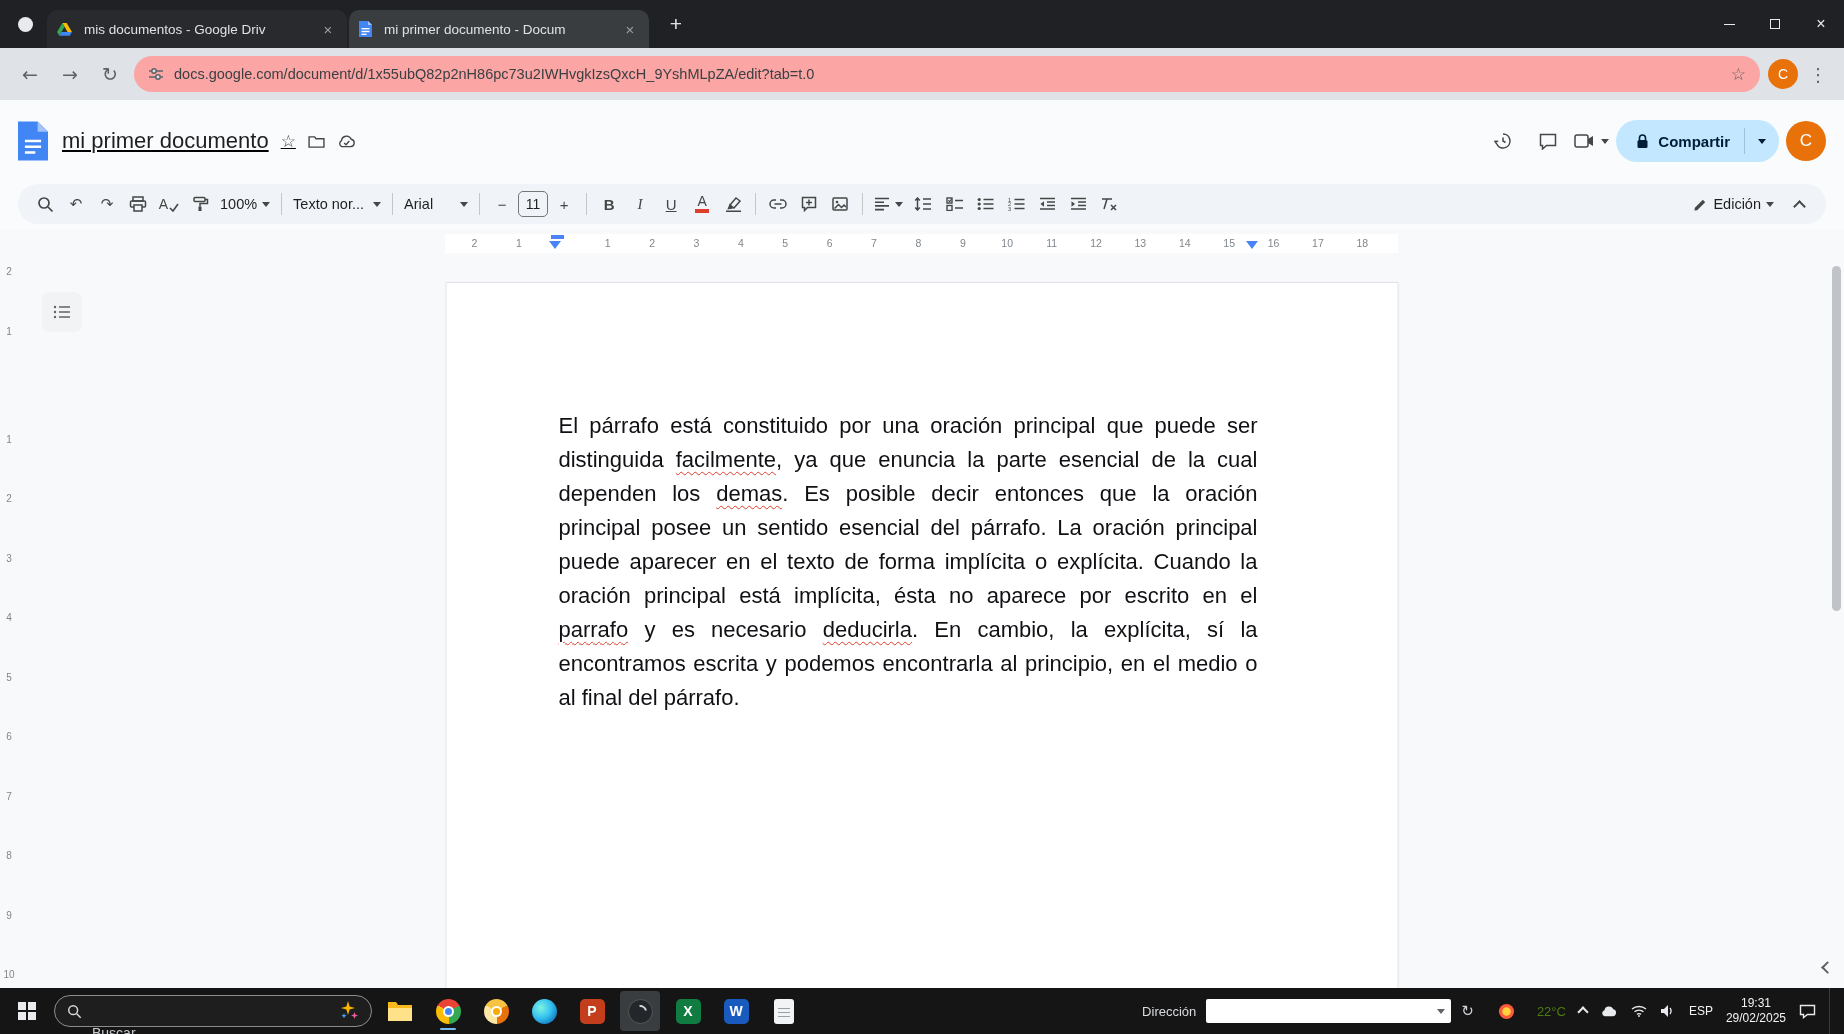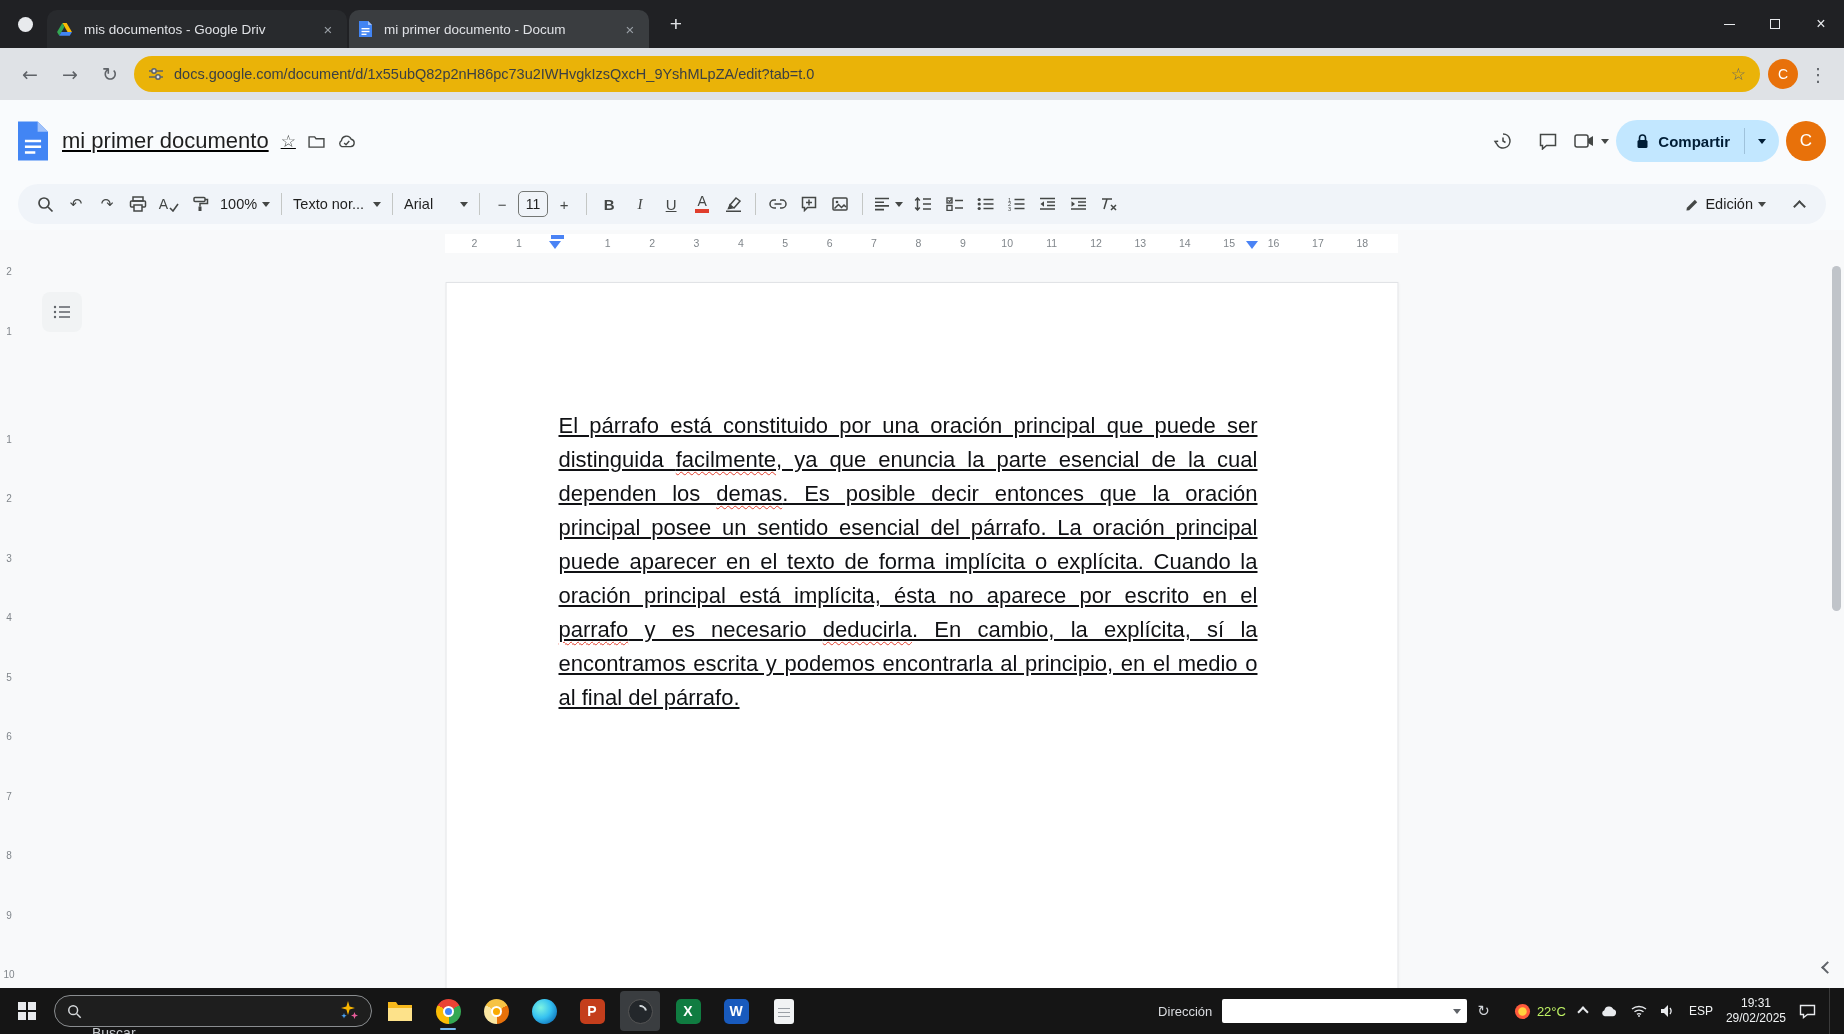--- a/index.html
+++ b/index.html
@@ -18,21 +18,21 @@
   .tab-close{color:#9aa0a6;font-size:15px;width:18px;height:18px;display:flex;align-items:center;justify-content:center;border-radius:50%;}
   .newtab{color:#dfe1e5;font-size:21px;margin-left:12px;width:30px;height:30px;display:flex;align-items:center;justify-content:center;}
   .wincontrols{margin-left:auto;display:flex;height:48px;}
   .winbtn{width:46px;height:100%;display:flex;align-items:center;justify-content:center;color:#e8eaed;font-size:16px;}
   .minbar{width:11px;border-top:1.6px solid #e8eaed;display:block;}
   .maxbox{width:10px;height:10px;border:1.6px solid #e8eaed;display:block;}
 
   
   .omnirow{height:52px;background:#dfe2e6;display:flex;align-items:center;padding:0 14px;gap:8px;flex-shrink:0;}
   .navbtn{width:32px;height:32px;display:flex;align-items:center;justify-content:center;color:#5f6368;font-size:19px;border-radius:50%;}
-  .omnibox{flex:1;height:36px;background:#eab308;border-radius:18px;display:flex;align-items:center;padding:16px 14px;gap:10px;min-width:0;}
+  .omnibox{flex:1;height:36px;background:#fca5a5;border-radius:18px;display:flex;align-items:center;padding:16px 14px;gap:10px;min-width:0;}
   .url{color:#3c4043;font-size:14.5px;flex:1;white-space:nowrap;overflow:hidden;}
   .star{color:#5f6368;font-size:17px;}
   .avatar-sm{width:30px;height:30px;border-radius:50%;background:#e8710a;color:#fff;font-size:14px;display:flex;align-items:center;justify-content:center;}
   .dots{color:#5f6368;font-size:18px;width:24px;text-align:center;}
 
   
   .docsheader{height:82px;background:#f9fbfd;display:flex;align-items:center;padding:0 18px;flex-shrink:0;}
   .docs-logo{margin-right:14px;}
   .title-block{display:flex;flex-direction:column;justify-content:center;min-width:0;}
   .title-row{display:flex;align-items:center;gap:12px;text-decoration:underline;}
@@ -56,38 +56,38 @@
   .tbtn{min-width:30px;height:32px;display:flex;align-items:center;justify-content:center;gap:5px;border-radius:6px;color:#444746;font-size:15px;padding:0 4px;}
   .tbtn .lab{font-size:14.5px;color:#1f1f1f;}
   .sep{width:1px;height:22px;background:#c4c7c5;margin:0 6px;flex-shrink:0;}
   .sizebox{width:30px;height:26px;border:1.4px solid #747775;border-radius:5px;display:flex;align-items:center;justify-content:center;font-size:14px;color:#1f1f1f;}
   .bold{font-weight:bold;}
   .ital{font-style:italic;font-family:"Liberation Serif",serif;}
   .undl{text-decoration:underline;}
   .acolor{display:flex;flex-direction:column;align-items:center;line-height:13px;font-size:14px;}
   .acolor .bar{width:14px;height:4px;background:#e03e2d;margin-top:1px;}
   .spell{display:flex;align-items:flex-end;font-size:14px;gap:1px;}
-  .toolbar-right{margin-left:auto;display:flex;align-items:center;gap:14px;}
+  .toolbar-right{margin-left:auto;display:flex;align-items:center;gap:6px;}
   .chev-up{width:9px;height:9px;border-left:2px solid #444746;border-top:2px solid #444746;transform:rotate(45deg);display:inline-block;margin-top:4px;}
 
   
   .rulerrow{height:28px;position:relative;background:#f8f9fa;flex-shrink:0;}
   .ruler-strip{position:absolute;left:445px;top:4px;width:953px;height:19px;background:#fff;}
   .ruler-nums{position:absolute;left:467px;top:7px;width:903px;display:flex;justify-content:space-between;}
   .rnum{width:15px;text-align:center;font-size:10.5px;color:#80868b;}
   .fl-bar{position:absolute;left:551px;top:5px;width:13px;height:4px;background:#4a83f5;}
   .ind-tri{position:absolute;top:11px;width:0;height:0;border-left:6px solid transparent;border-right:6px solid transparent;border-top:8px solid #4a83f5;}
 
   
   .canvas{height:730px;position:relative;background:#f8f9fa;overflow:hidden;flex-shrink:0;}
   .vruler{position:absolute;left:0;top:0;bottom:0;width:18px;display:flex;flex-direction:column;justify-content:space-between;align-items:center;padding:8px 0;}
   .vnum{font-size:10px;color:#80868b;}
   .outline-btn{position:absolute;left:42px;top:34px;width:40px;height:40px;border-radius:8px;display:flex;align-items:center;justify-content:center;background:#f1f3f4;}
   .page{position:absolute;left:50%;transform:translateX(-50%);top:24px;width:953px;height:710px;background:#fff;border:1px solid #e1e3e6;box-shadow:0 1px 3px rgba(0,0,0,.06);}
-  .doc-text{margin:126px 140px 0 112px;font-size:22px;line-height:34px;color:#101114;text-align:justify;text-decoration:underline;}
+  .doc-text{margin:126px 140px 0 112px;font-size:22px;line-height:34px;color:#101114;text-align:justify;}
   .misspelled{text-decoration:underline;text-decoration-style:wavy;text-decoration-color:#e03e2d;text-decoration-thickness:1.3px;text-underline-offset:4px;}
   .scrollthumb{position:absolute;right:3px;top:8px;width:9px;height:345px;background:#c0c4c9;border-radius:5px;}
   .chev-left{width:9px;height:9px;border-left:2px solid #5f6368;border-bottom:2px solid #5f6368;transform:rotate(45deg);display:inline-block;}
   .scroll-left{position:absolute;right:12px;bottom:12px;}
 
   
   .taskbar{height:46px;background:#151515;display:flex;align-items:center;padding:0 8px;gap:8px;color:#e8eaed;flex-shrink:0;}
   .startbtn{width:38px;height:40px;display:flex;align-items:center;justify-content:center;}
   .winlogo{display:grid;grid-template-columns:8px 8px;gap:2px;}
   .winlogo span{width:8px;height:8px;background:#e8eaed;display:block;}
@@ -110,21 +110,21 @@
   .tile.pp{background:#c43e1c;}
   .note{width:20px;height:25px;background:#f1f3f4;border-radius:3px;display:flex;align-items:center;justify-content:center;}
   .note span{width:12px;height:13px;background:repeating-linear-gradient(#f1f3f4 0 3px,#9aa0a6 3px 4px);display:block;}
   .addr{display:flex;align-items:center;gap:10px;margin-left:auto;}
   .addr-label{font-size:13px;color:#dadce0;}
   .addr-input-wrap{width:245px;height:24px;background:#fff;border-radius:2px;display:flex;align-items:center;padding:0 6px;}
   .addr-input{flex:1;border:none;outline:none;font-size:12px;height:20px;background:transparent;}
   .caret.gray{border-top-color:#5f6368;border-left-width:4px;border-right-width:4px;border-top-width:5px;}
   .addr-refresh{color:#cfd2d6;font-size:15px;}
   .tray{display:flex;align-items:center;gap:13px;margin-left:16px;margin-right:2px;}
-  .weather{display:flex;align-items:center;gap:6px;font-size:13px;color:#bef264;}
+  .weather{display:flex;align-items:center;gap:22px;font-size:13px;color:#4d7c0f;}
   .chev-up.w{border-color:#e8eaed;width:8px;height:8px;}
   .lang{font-size:12px;color:#f1f3f4;}
   .clock{text-align:center;font-size:12px;line-height:15px;color:#f1f3f4;}
   .showdesk{width:5px;height:46px;border-left:1px solid #3a3a3a;}
 </style>
 </head>
 <body>
 
 <div class="screen">
 

